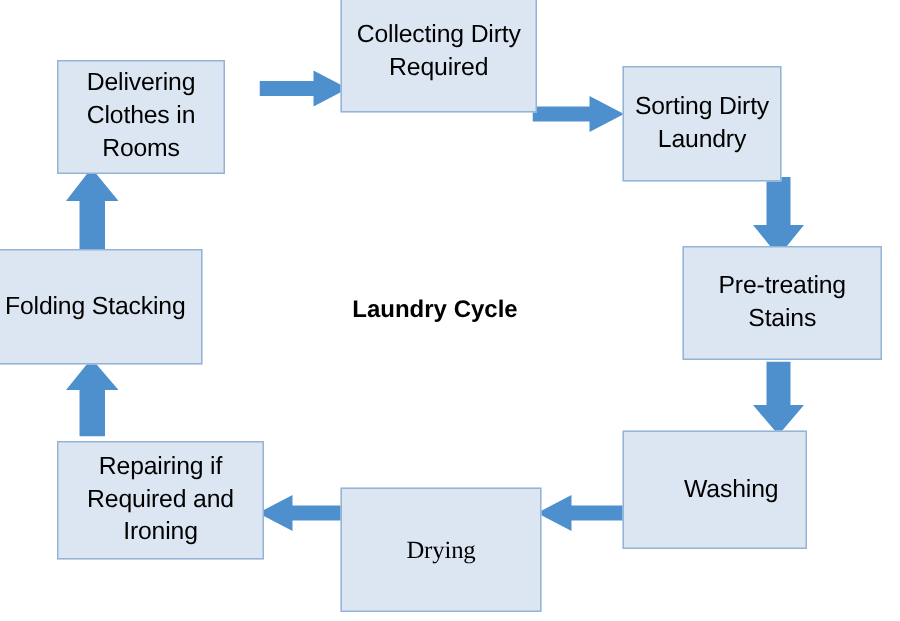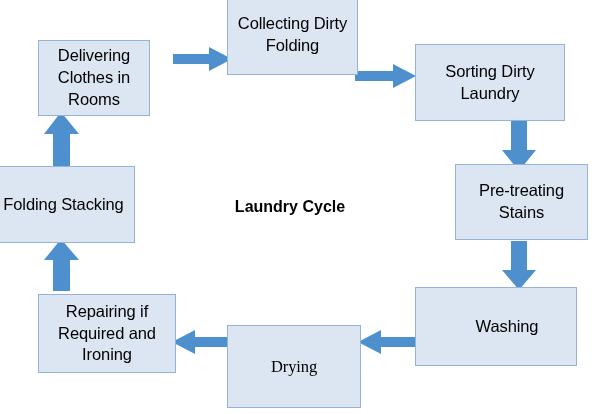--- a/index.html
+++ b/index.html
@@ -32,23 +32,23 @@
     letter-spacing: -0.1px;
     z-index: 3;
   }
   .node span {
     display: block;
     padding: 0 4px;
   }
 
   
   #node-collecting   { left: 227px; top: -6px;  width: 131px; height: 81px; }
-  #node-sorting      { left: 415px; top: 44px;  width: 150px; height: 77px; }
+  #node-sorting      { left: 415px; top: 44px;  width: 106px; height: 77px; }
   #node-pretreating  { left: 455px; top: 164px; width: 133px; height: 76px; }
-  #node-washing      { left: 415px; top: 287px; width: 162px; height: 79px; padding-left: 22px; }
+  #node-washing      { left: 415px; top: 287px; width: 123px; height: 79px; padding-left: 22px; }
   #node-drying       { left: 227px; top: 325px; width: 134px; height: 83px; font-family: Liberation Serif, serif; }
   #node-repairing    { left:  38px; top: 294px; width: 138px; height: 79px; }
   #node-folding      { left:  -8px; top: 166px; width: 143px; height: 77px; }
   #node-delivering   { left:  38px; top:  40px; width: 112px; height: 76px; }
 
   
   #cycle-title {
     position: absolute;
     left: 190px;
     top: 198px;
@@ -114,21 +114,21 @@
     </svg>
   </div>
 
   <div class="arrow" style="left:40px; top:112px; width:44px; height:58px;">
     <svg width="44" height="58" viewBox="0 0 44 58">
       <polygon points="21,0 39,22 30,22 30,58 13,58 13,22 4,22" fill="#4E90CD"></polygon>
     </svg>
   </div>
 
   <div class="node" id="node-collecting">
-    <span>Collecting Dirty Folding</span>
+    <span>Collecting Dirty Required</span>
   </div>
 
   <div class="node" id="node-sorting">
     <span>Sorting Dirty Laundry</span>
   </div>
 
   <div class="node" id="node-pretreating">
     <span>Pre-treating Stains</span>
   </div>
 

